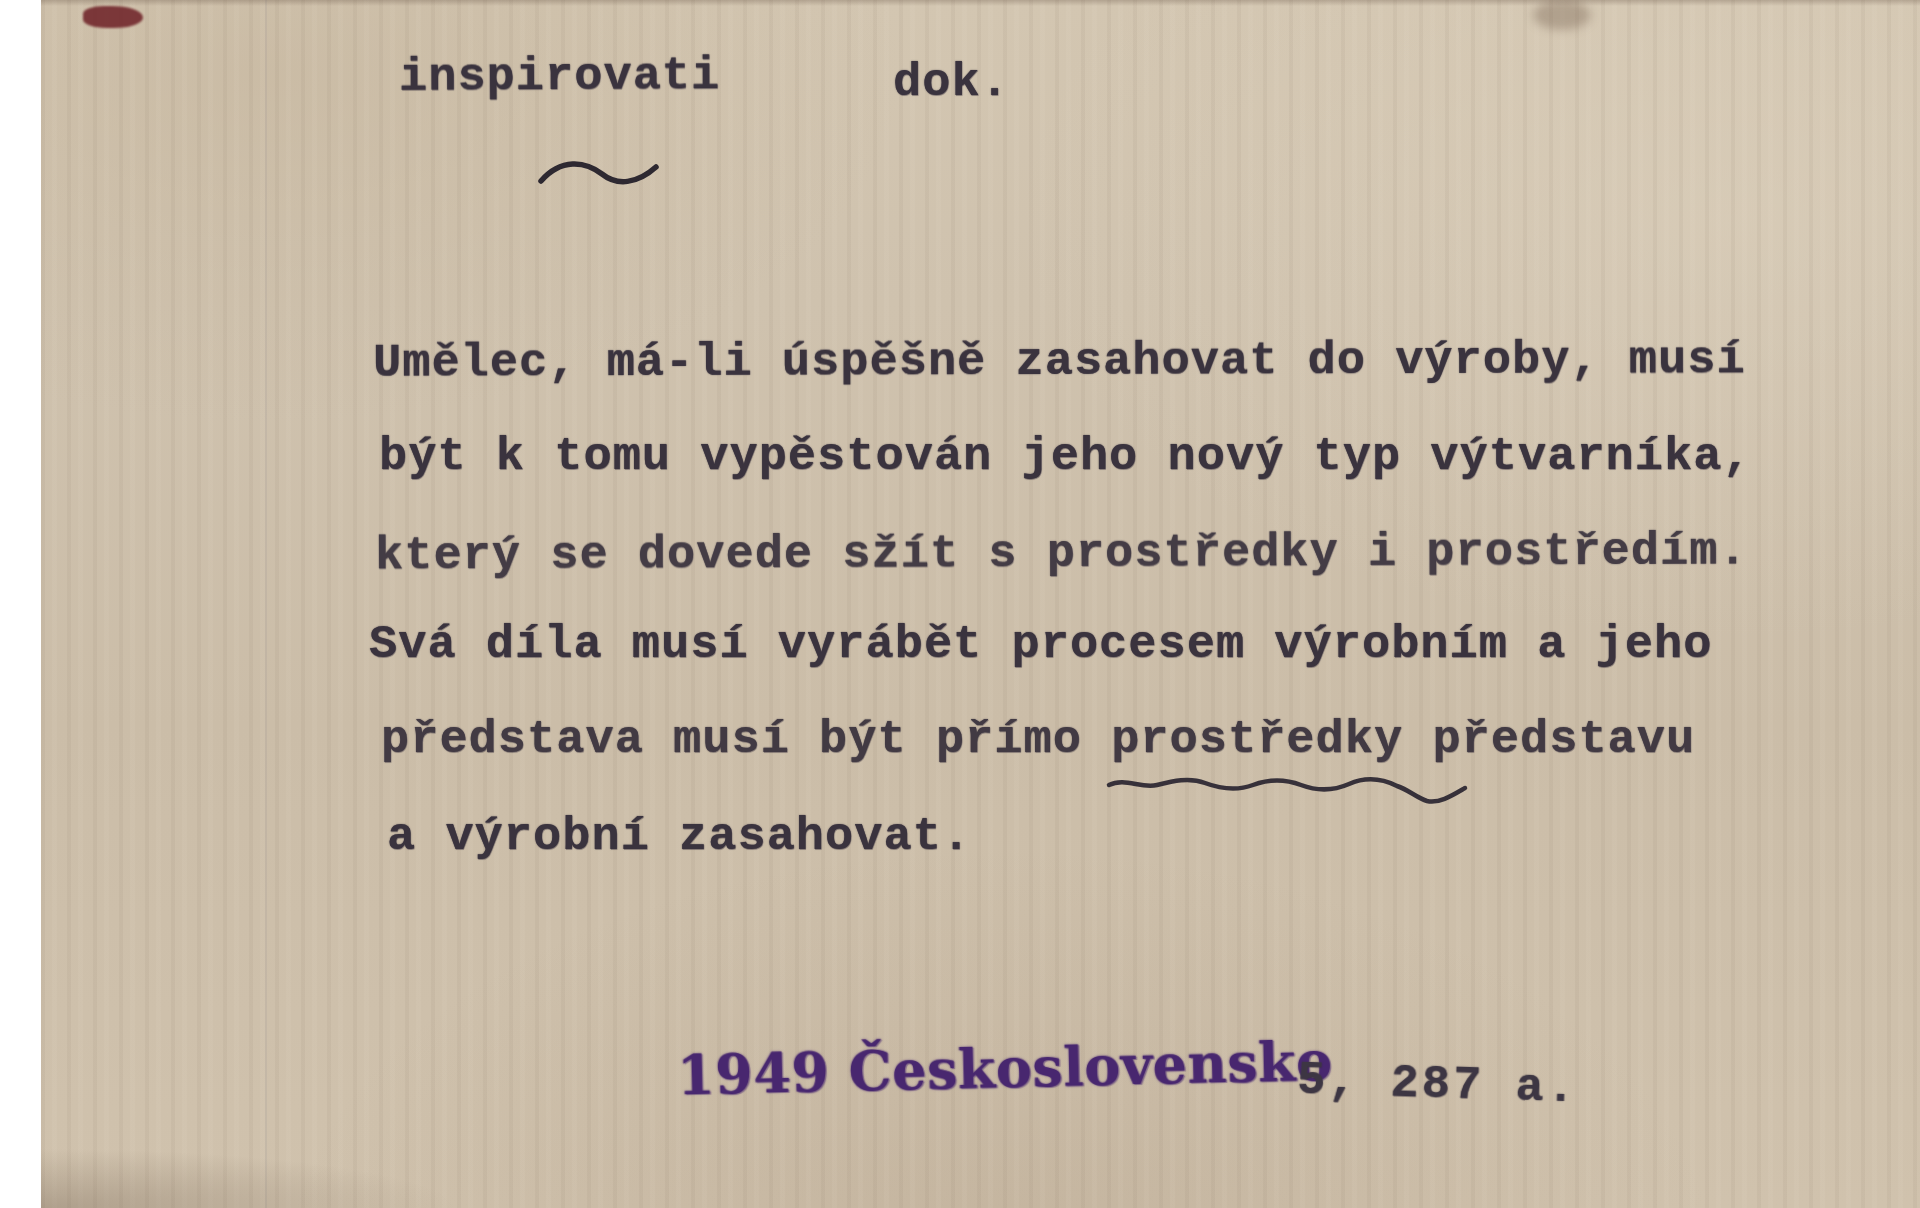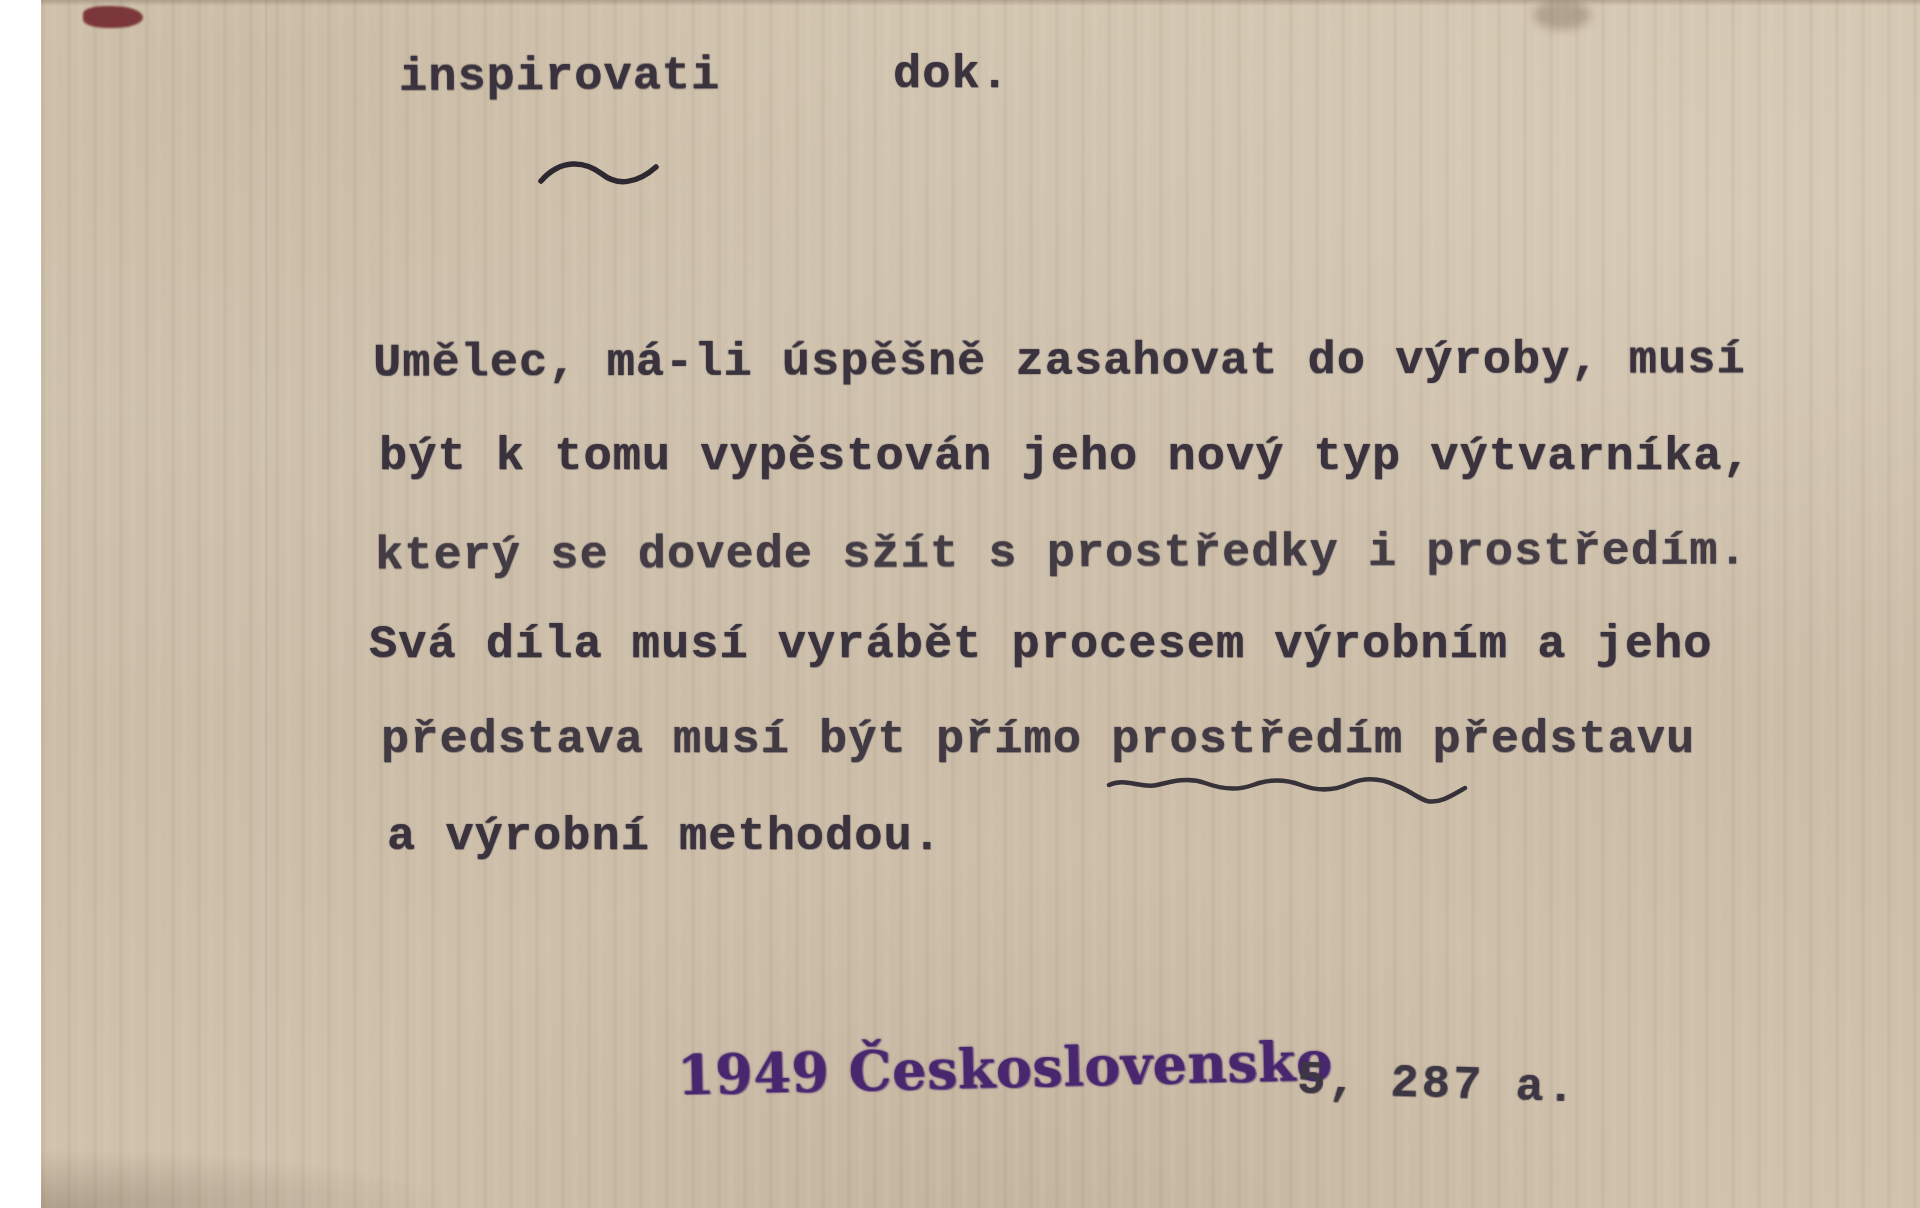--- a/index.html
+++ b/index.html
@@ -43,21 +43,21 @@
   }
   .tw{
     position:absolute;
     font-size:47px;letter-spacing:1px;font-weight:bold;
     color:#3a333e;
     text-shadow:0 0 1.4px rgba(58,50,62,0.85), 0.5px 0.5px 0 rgba(58,50,62,0.35);
     filter:blur(0.35px);
     white-space:pre;
   }
   .w-inspirovati{left:358px;top:50px;transform:rotate(-0.3deg);}
-  .w-dok{left:852px;top:48px;}
+  .w-dok{left:852px;top:56px;}
   .w-predstavu{left:655px;top:150px;opacity:0.96;}
   .squiggle{position:absolute;left:492px;top:148px;}
   .squiggle path{stroke:#2e2931;stroke-width:5.5;fill:none;stroke-linecap:round;}
   .p1{left:332px;top:335px;transform:rotate(-0.15deg);}
   .p2{left:338px;top:430px;}
   .p3{left:334px;top:527px;opacity:0.93;transform:rotate(-0.2deg);}
   .p4{left:328px;top:618px;}
   .p5{left:340px;top:713px;opacity:0.95;}
   .p6{left:346px;top:810px;}
   .underlined-word{position:relative;display:inline-block;}
@@ -94,22 +94,22 @@
   <svg class="squiggle" width="132" height="52" viewBox="0 0 132 52">
     <path d="M8,33 C28,10 52,13 69,26 C84,38 104,36 123,19"></path>
   </svg>
 
 
   <div>
     <div class="tw p1">Umělec, má-li úspěšně zasahovat do výroby, musí</div>
     <div class="tw p2">být k tomu vypěstován jeho nový typ výtvarníka,</div>
     <div class="tw p3">který se dovede sžít s prostředky i prostředím.</div>
     <div class="tw p4">Svá díla musí vyrábět procesem výrobním a jeho</div>
-    <div class="tw p5"><span>představa musí být přímo </span><span class="underlined-word"><span>prostředím</span><svg class="wavy" width="372" height="40" viewBox="0 0 372 40">
+    <div class="tw p5"><span>představa musí být přímo </span><span class="underlined-word"><span>prostředky</span><svg class="wavy" width="372" height="40" viewBox="0 0 372 40">
             <path d="M6,16 C22,8 38,20 54,16 S86,8 102,14 S134,22 150,16 S182,10 198,16 S230,22 246,15 S278,9 294,17 C306,21 314,29 324,32 C336,35 350,26 362,19"></path>
           </svg></span><span> představu</span></div>
-    <div class="tw p6">a výrobní methodou.</div>
+    <div class="tw p6">a výrobní zasahovat.</div>
   </div>
 
   <div class="stamp">1949 Československo</div>
   <div class="tw catalog">5, 287 a.</div>
 
 </div>
 
 </body></html>

